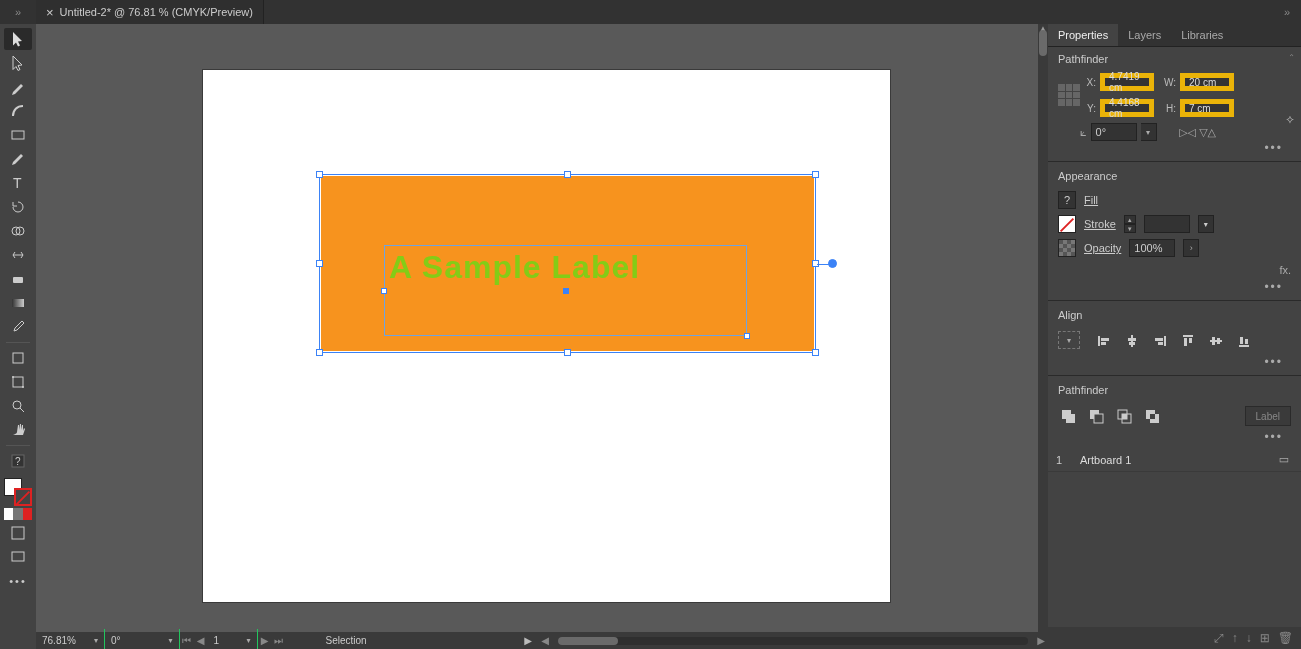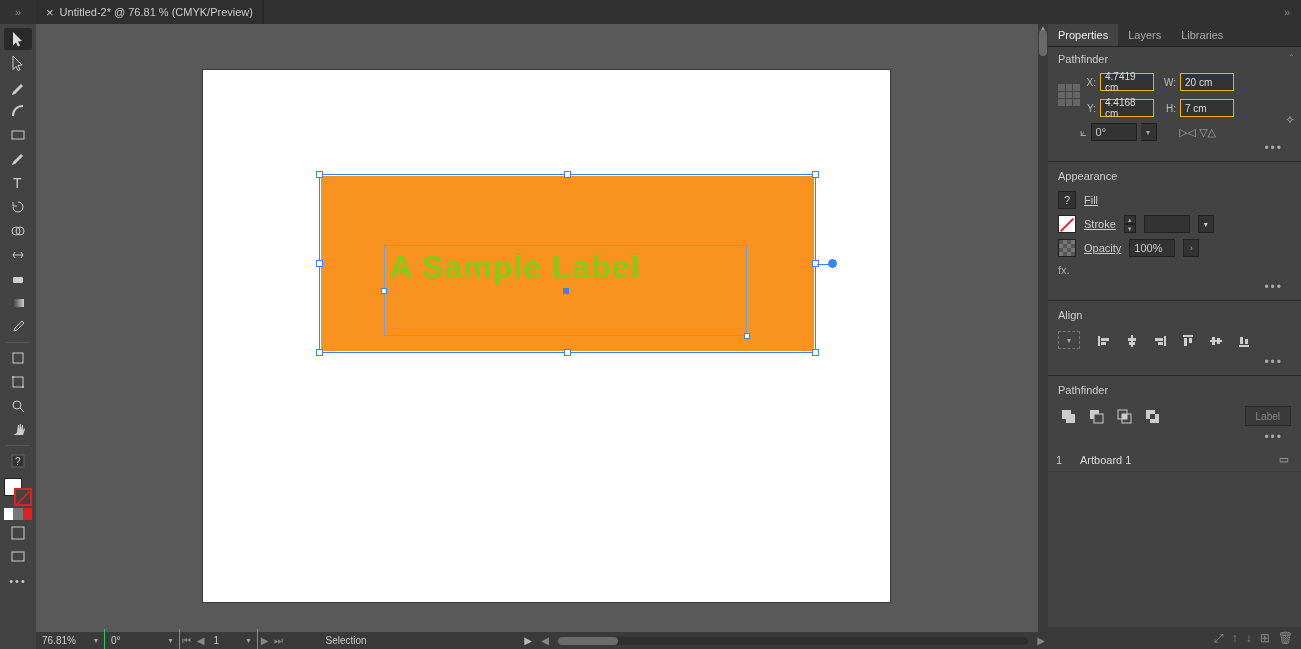--- a/index.html
+++ b/index.html
@@ -67,42 +67,42 @@
 .panel-tabs .ptab.active { background:#434343; color:#eee; }
 .panel-tabs .menu-icon { margin-left:auto; padding:5px 8px; color:#aaa; }
 .section { padding:6px 10px 4px; }
 .section-title { font-size:11px; color:#ccc; margin-bottom:6px; }
 .collapse-arrow { position:absolute; color:#888; font-size:8px; }
 .transform { position:relative; }
 .tf-grid { display:grid; grid-template-columns:22px 12px 54px 18px 54px; grid-auto-rows:22px; gap:4px 4px; align-items:center; }
 .ref-point { width:22px; height:22px; display:grid; grid-template-columns:repeat(3,1fr); grid-template-rows:repeat(3,1fr); gap:1px; }
 .ref-point span { background:#666; }
 .field-lbl { font-size:10px; color:#bbb; text-align:right; }
-.num-field { height:18px; background:#333; border:1px solid #eab308; color:#ddd; padding:0 4px; font-size:10px; display:flex; align-items:center; }
+.num-field { height:18px; background:#333; border:5px solid #eab308; color:#ddd; padding:0 4px; font-size:10px; display:flex; align-items:center; }
 .angle-row { display:flex; align-items:center; gap:4px; margin-top:4px; margin-left:22px;}
 .angle-row .sel { height:18px; width:46px; background:#333; border:1px solid #222; display:flex; align-items:center; padding:0 4px; }
 .angle-row .drop-btn { width:16px; height:18px; background:#333; border:1px solid #222; border-left:none; display:flex; align-items:center; justify-content:center; font-size:8px; color:#aaa;}
 .flip { margin-left:20px; display:flex; gap:6px; }
 .flip span { width:14px; height:14px; display:flex; align-items:center; justify-content:center; color:#aaa; }
 .link-wh { width:14px; height:40px; display:flex; align-items:center; justify-content:center; color:#aaa; font-size:12px; position:absolute; right:4px; top:52px;}
 .dots { color:#aaa; text-align:right; padding-right:8px; font-size:12px; letter-spacing:2px; cursor:default; }
 .divider { height:1px; background:#2a2a2a; margin:2px 0; }
 
 .app-row { display:flex; align-items:center; gap:8px; height:24px; }
 .app-row .swatch { width:18px; height:18px; border:1px solid #222; background:#333; display:flex; align-items:center; justify-content:center; font-size:11px; color:#ccc;}
 .app-row .swatch.none { background:#fff; position:relative; }
 .app-row .swatch.none::after { content:""; position:absolute; left:-1px; right:-1px; top:50%; border-top:2px solid #d22; transform:rotate(-45deg);}
 .app-row .lbl-u { text-decoration:underline; color:#ccc; }
 .app-row .mini-field { width:46px; height:18px; background:#333; border:1px solid #222; display:flex; align-items:center; padding:0 4px;text-align:right;}
 .app-row .mini-drop { width:16px; height:18px; background:#333; border:1px solid #222; display:flex; align-items:center; justify-content:center; font-size:8px;}
 .app-row .chev { width:16px; height:18px; background:#333; border:1px solid #222; display:flex; align-items:center; justify-content:center; font-size:9px; color:#aaa;}
 .app-row .opacity-sw { width:18px; height:18px; background:repeating-conic-gradient(#777 0 25%, #555 0 50%) 0 0/8px 8px; border:1px solid #222;}
 .app-row .stepper { width:12px; height:18px; display:flex; flex-direction:column; }
 .app-row .stepper span { flex:1; background:#333; border:1px solid #222; font-size:6px; color:#aaa; display:flex; align-items:center; justify-content:center;}
-.fx { color:#aaa; padding:4px 0; }
+.fx { color:#aaa; padding:4px 0;text-align:right; }
 
 .align-row, .pf-row { display:flex; gap:8px; padding:4px 0; }
 .align-btn, .pf-btn { width:20px; height:20px; display:flex; align-items:center; justify-content:center; color:#ccc; }
 .align-anchor { width:22px; height:18px; border:1px dashed #777; margin-right:6px; display:flex; align-items:center; justify-content:center; font-size:8px; color:#aaa;}
 .expand-btn { margin-left:auto; height:20px; padding:0 10px; background:#3a3a3a; border:1px solid #2a2a2a; color:#888; font-size:10px; display:flex; align-items:center; }
 
 .artboards-list { flex:1; min-height:80px; background:#434343; }
 .ab-row { display:flex; align-items:center; height:24px; padding:0 8px; border-bottom:1px solid #3a3a3a; }
 .ab-row .num { width:24px; color:#ccc; }
 .ab-row .name { flex:1; color:#ddd; }

